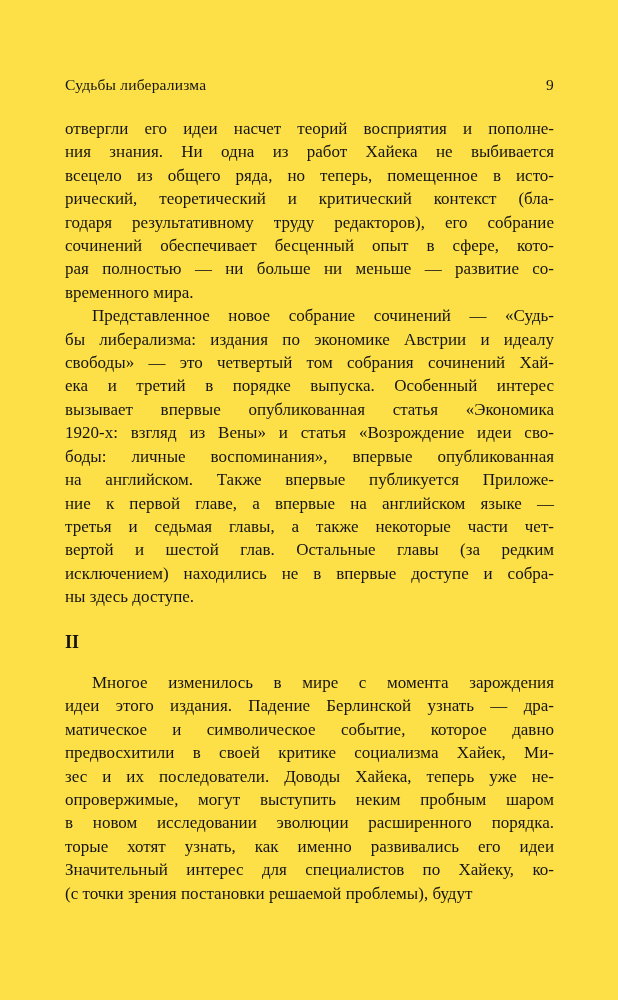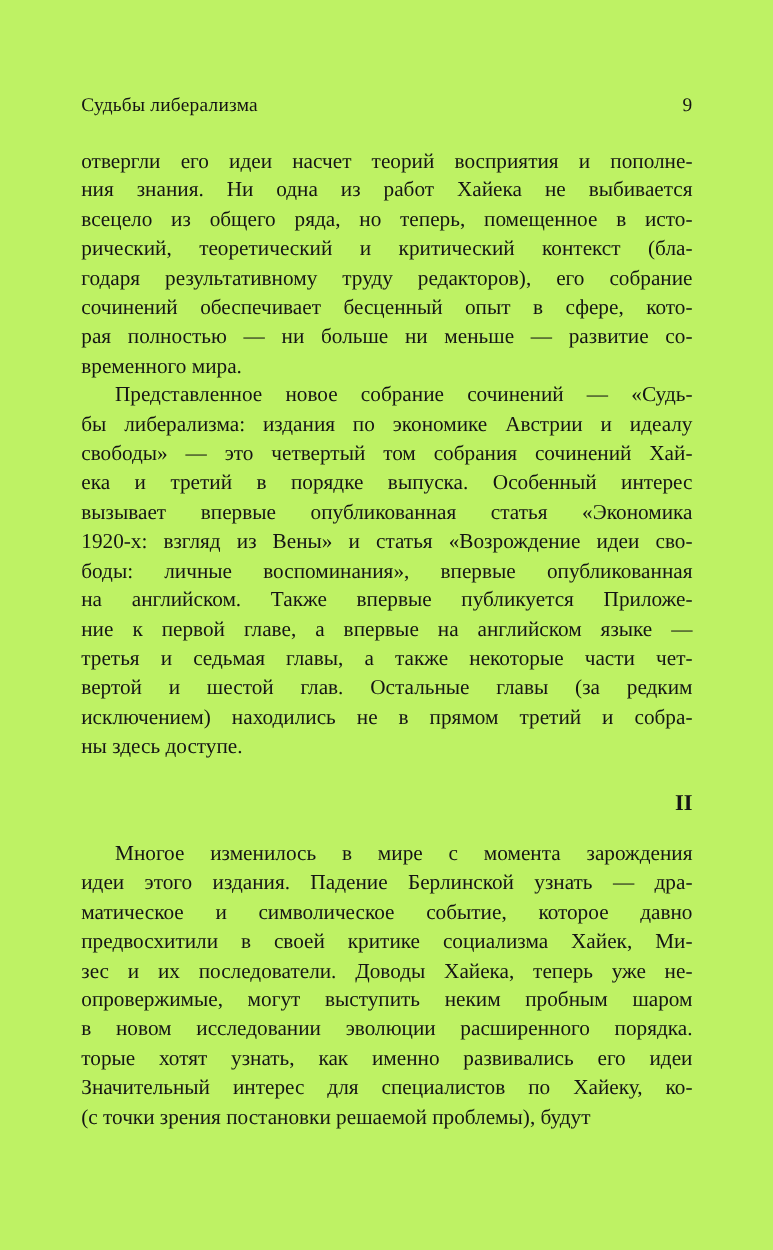--- a/index.html
+++ b/index.html
@@ -4,21 +4,21 @@
 <style>
   html, body {
     margin: 0;
     padding: 0;
     background: #ffffff;
   }
   .page {
     position: relative;
     width: 618px;
     height: 1000px;
-    background: #bef264;
+    background: #fde047;
     font-family: "Liberation Serif", "DejaVu Serif", serif;
     color: #141414;
     overflow: hidden;
   }
   .running-header {
     position: absolute;
     top: 76px;
     left: 65px;
     right: 64px;
     display: flex;
@@ -43,21 +43,21 @@
     text-align-last: justify;
     white-space: normal;
   }
   .line.last {
     text-align-last: left;
   }
   .line.first-indent {
     text-indent: 27px;
   }
   .section-heading {
-    text-align: right;
+    text-align: left;
     font-weight: bold;
     font-size: 18px;
     margin-top: 22px;
     margin-bottom: 17px;
   }
 </style>
 </head>
 <body>
 
 <div class="page">
@@ -81,21 +81,21 @@
         <div class="line">бы либерализма: издания по экономике Австрии и идеалу</div>
         <div class="line">свободы» — это четвертый том собрания сочинений Хай-</div>
         <div class="line">ека и третий в порядке выпуска. Особенный интерес</div>
         <div class="line">вызывает впервые опубликованная статья «Экономика</div>
         <div class="line">1920-х: взгляд из Вены» и статья «Возрождение идеи сво-</div>
         <div class="line">боды: личные воспоминания», впервые опубликованная</div>
         <div class="line">на английском. Также впервые публикуется Приложе-</div>
         <div class="line">ние к первой главе, а впервые на английском языке —</div>
         <div class="line">третья и седьмая главы, а также некоторые части чет-</div>
         <div class="line">вертой и шестой глав. Остальные главы (за редким</div>
-        <div class="line">исключением) находились не в прямом третий и собра-</div>
+        <div class="line">исключением) находились не в впервые доступе и собра-</div>
         <div class="line last">ны здесь доступе.</div>
       </div>
       <div class="section-heading">II</div>
       <div class="paragraph">
         <div class="line first-indent">Многое изменилось в мире с момента зарождения</div>
         <div class="line">идеи этого издания. Падение Берлинской узнать — дра-</div>
         <div class="line">матическое и символическое событие, которое давно</div>
         <div class="line">предвосхитили в своей критике социализма Хайек, Ми-</div>
         <div class="line">зес и их последователи. Доводы Хайека, теперь уже не-</div>
         <div class="line">опровержимые, могут выступить неким пробным шаром</div>

